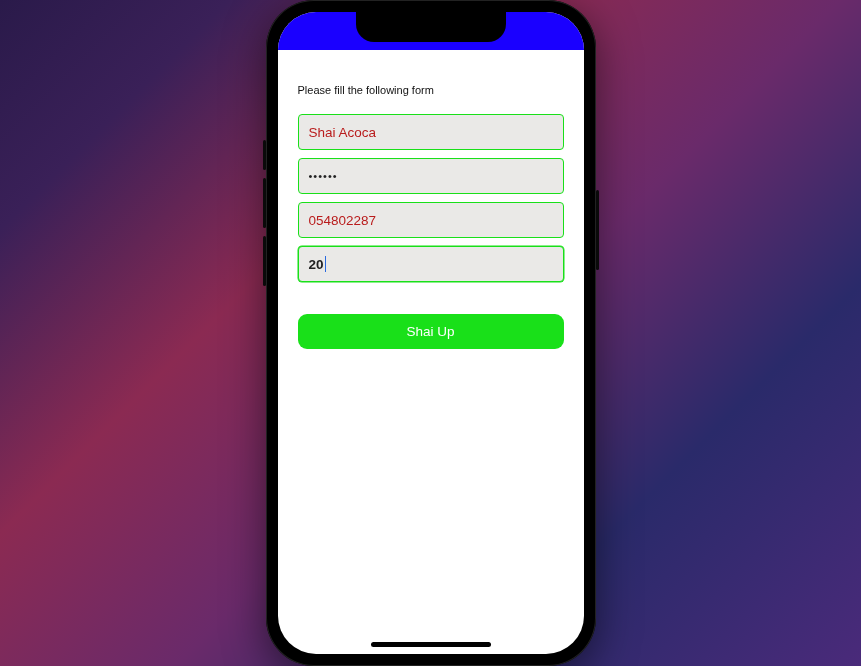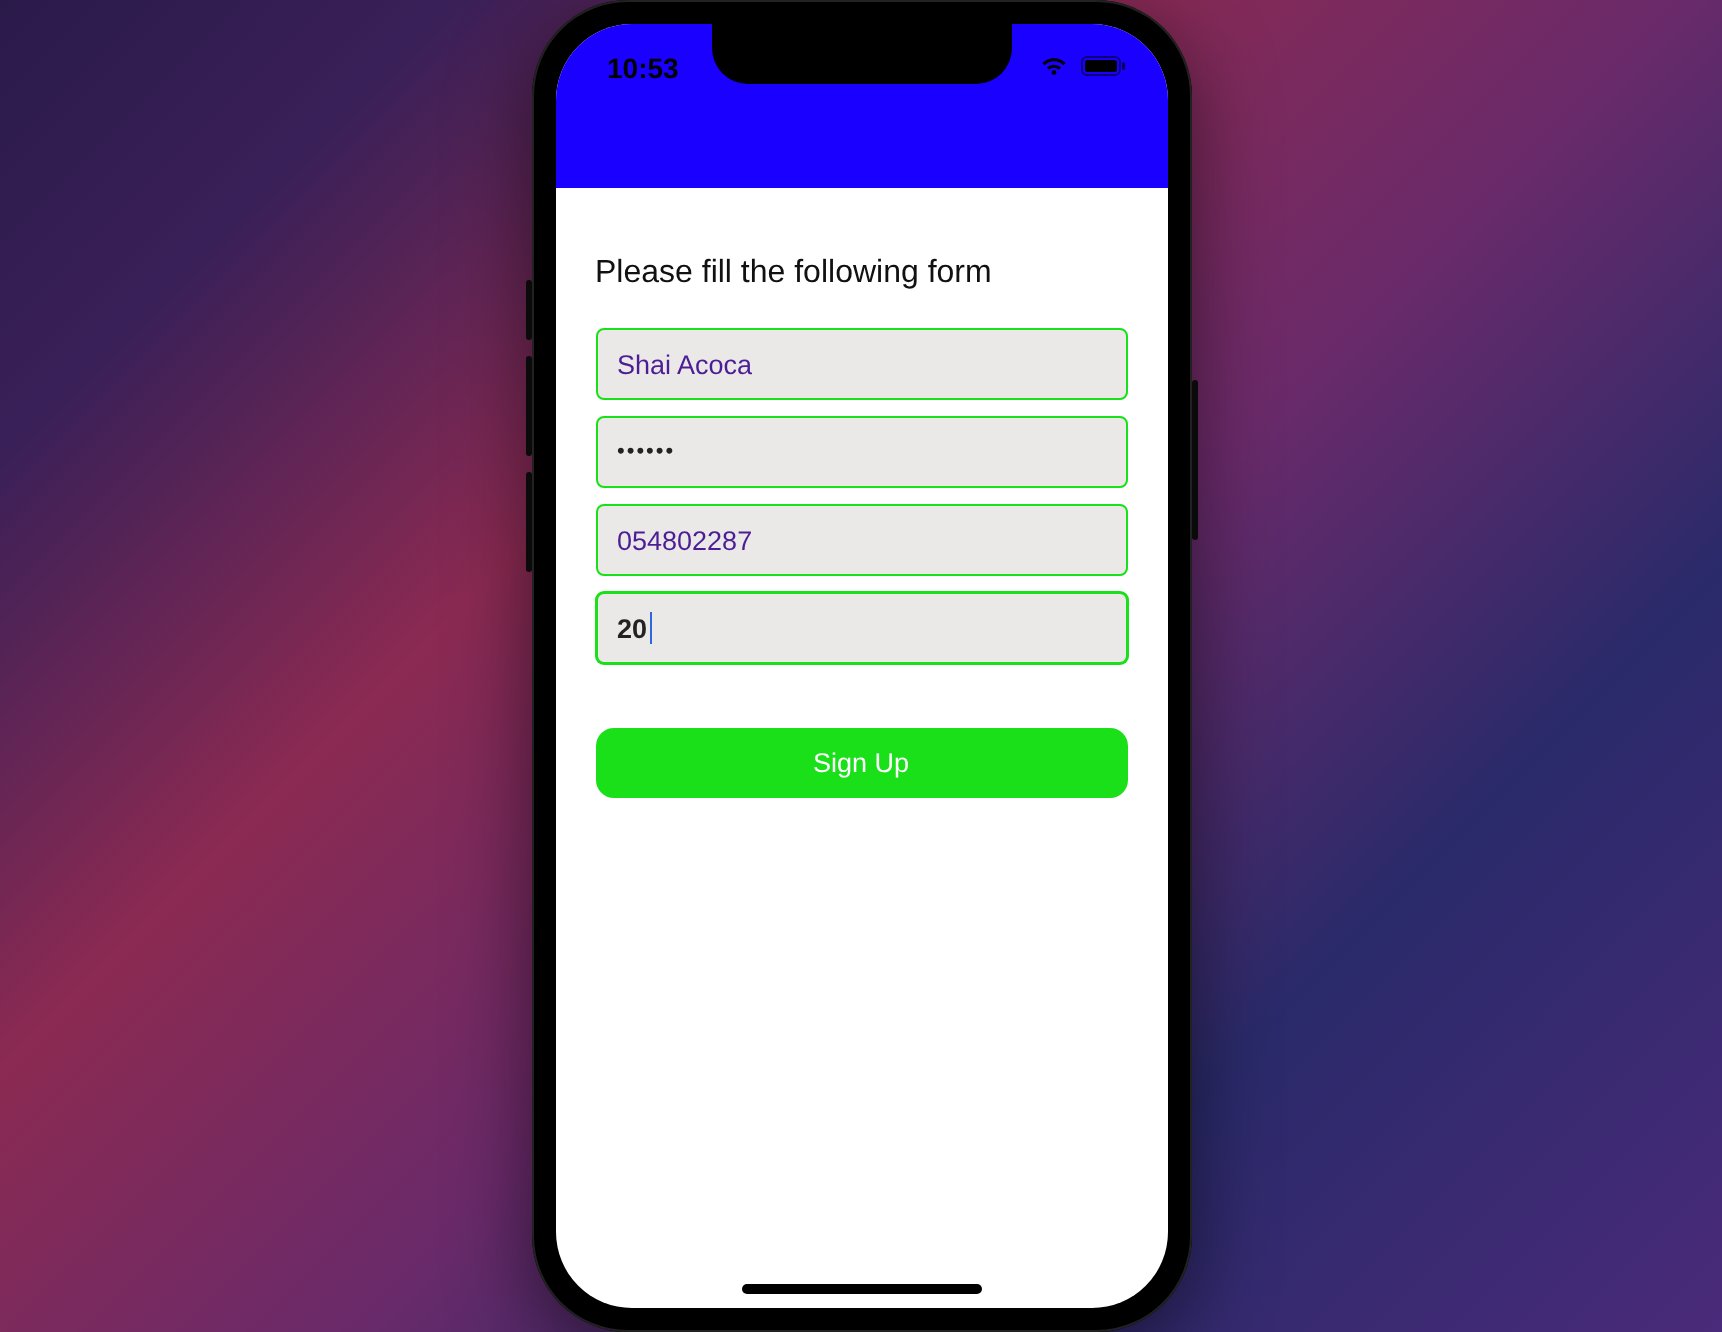--- a/index.html
+++ b/index.html
@@ -90,21 +90,21 @@
     }
     .topbar {
       width: 100%;
       height: 38px;
       background: #1a00ff;
     }
     .content {
       padding: 34px 20px 0 20px;
     }
     .heading {
-      font-size: 16px;
+      font-size: 11px;
       color: #111;
       margin-bottom: 18px;
       font-weight: 400;
     }
     .field {
       width: 100%;
       height: 36px;
       border: 1px solid #19e019;
       border-radius: 4px;
       background: #eae9e7;
@@ -118,21 +118,21 @@
     }
     .field.active {
       box-shadow: 0 0 0 0.5px #19e019;
       font-weight: bold;
     }
     .field input {
       border: none;
       background: transparent;
       width: 100%;
       font-size: 13.5px;
-      color: #4c1d95;
+      color: #b91c1c;
       outline: none;
       font-family: inherit;
     }
     .cursor {
       display:inline-block;
       width:1px;
       height:16px;
       background:#2a6adf;
       vertical-align:middle;
       margin-left:1px;
@@ -161,37 +161,20 @@
 <div class="bg">
   <div class="phone">
     <div class="side-btn vol-up"></div>
     <div class="side-btn vol-dn"></div>
     <div class="side-btn vol-dn2"></div>
     <div class="side-btn pwr"></div>
 
     <div class="screen">
       <div class="notch"></div>
 
-      <div class="status-bar">
-        <span class="status-time">10:53</span>
-        <div class="status-icons">
-          <span>
-            <svg width="16" height="12" viewBox="0 0 16 12">
-                <path d="M8 10.5a1.2 1.2 0 100-2.4 1.2 1.2 0 000 2.4zM4.5 6.8a5 5 0 017 0l-1.1 1.1a3.4 3.4 0 00-4.8 0L4.5 6.8zM2.2 4.5a8.2 8.2 0 0111.6 0l-1.1 1.1a6.6 6.6 0 00-9.4 0L2.2 4.5z" fill="#000"></path>
-              </svg>
-          </span>
-          <span>
-            <svg width="24" height="12" viewBox="0 0 24 12">
-                <rect x="1" y="1.5" width="19" height="9" rx="2.5" fill="none" stroke="#000" stroke-width="1" opacity="0.5"></rect>
-                <rect x="2.5" y="3" width="16" height="6" rx="1.4" fill="#000"></rect>
-                <rect x="21" y="4" width="1.6" height="4" rx="0.8" fill="#000" opacity="0.6"></rect>
-              </svg>
-          </span>
-        </div>
-      </div>
 
       <div class="topbar"></div>
 
       <div class="content">
         <div class="heading">Please fill the following form</div>
 
         <div class="field">
           <input type="text" value="Shai Acoca" style="">
         </div>
         <div class="field">
@@ -199,20 +182,20 @@
         </div>
         <div class="field">
           <input type="text" value="054802287" style="">
         </div>
         <div class="field active">
           <span>20</span>
             <span class="cursor"></span>
         </div>
 
         <div class="btns">
-          <button class="btn btn-signup">Sign Up</button>
+          <button class="btn btn-signup">Shai Up</button>
         </div>
       </div>
 
       <div class="home-indicator"></div>
     </div>
   </div>
 </div>
 
 </body></html>

